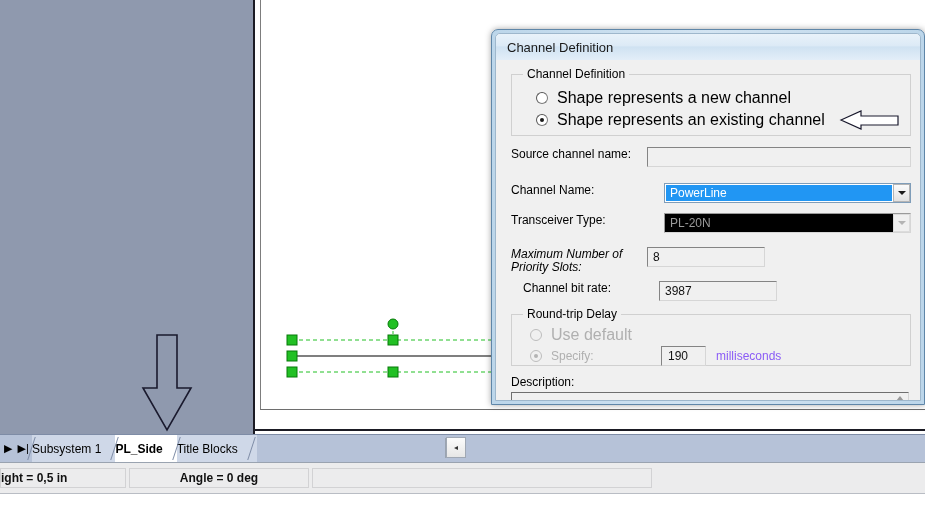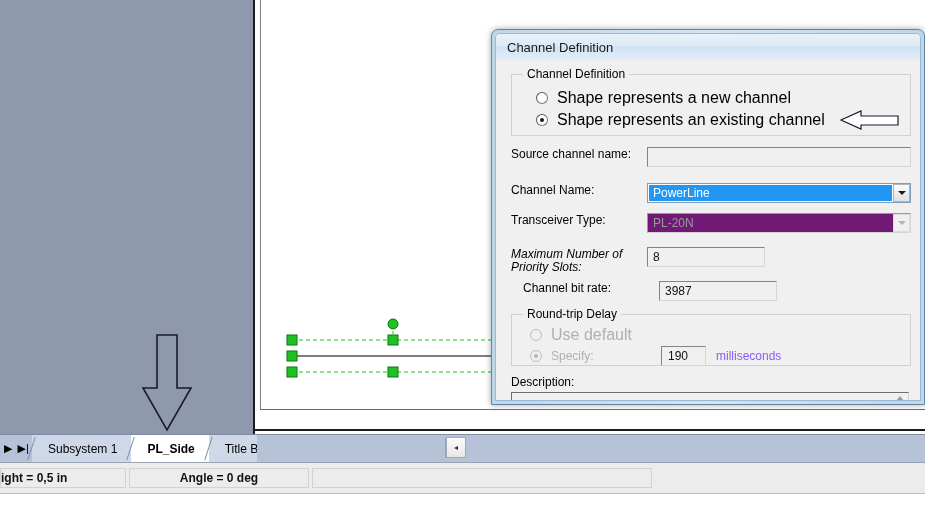--- a/index.html
+++ b/index.html
@@ -109,21 +109,21 @@
     position: absolute;
     left: 32px; top: 0px;
     height: 27px;
     display: flex;
     align-items: stretch;
   }
   .tab {
     position: relative;
     display: flex;
     align-items: center;
-    padding: 0 14px 0 16px;
+    padding: 0 14px 0 0;
     font-size: 12px;
     color: #000;
     background: #cfd8e8;
     border: none;
     white-space: nowrap;
   }
   .tab::before {
     content: "";
     position: absolute;
     left: -1px; top: 2px;
@@ -359,20 +359,21 @@
 
   .combo {
     position: relative;
     width: 264px;
     height: 20px;
     background: #ffffff;
     border: 1px solid #7f9db9;
     box-sizing: border-box;
     display: flex;
     align-items: center;
+    margin-left: 17px;
   }
   .combo-value {
     flex: 1;
     height: 16px;
     margin: 1px 1px 1px 1px;
     background: #2196f3;
     color: #ffffff;
     display: flex;
     align-items: center;
     padding-left: 4px;
@@ -382,21 +383,21 @@
     width: 17px;
     height: 18px;
     margin-right: 0px;
     background: linear-gradient(to bottom,#fbfbfb,#e2e2e2);
     border: 1px solid #b4b4b4;
     box-sizing: border-box;
     display: flex; align-items: center; justify-content: center;
     flex: none;
   }
   .combo.disabled {
-    background: #701a75;
+    background: #000000;
     border: 1px solid #d6d6d6;
     border-top: 1px solid #9a9a9a;
     border-left: 1px solid #9a9a9a;
   }
   .combo.disabled .combo-value {
     background: transparent;
     color: #9a9a9a;
   }
   .combo.disabled .combo-btn {
     background: #f0f0f0;

